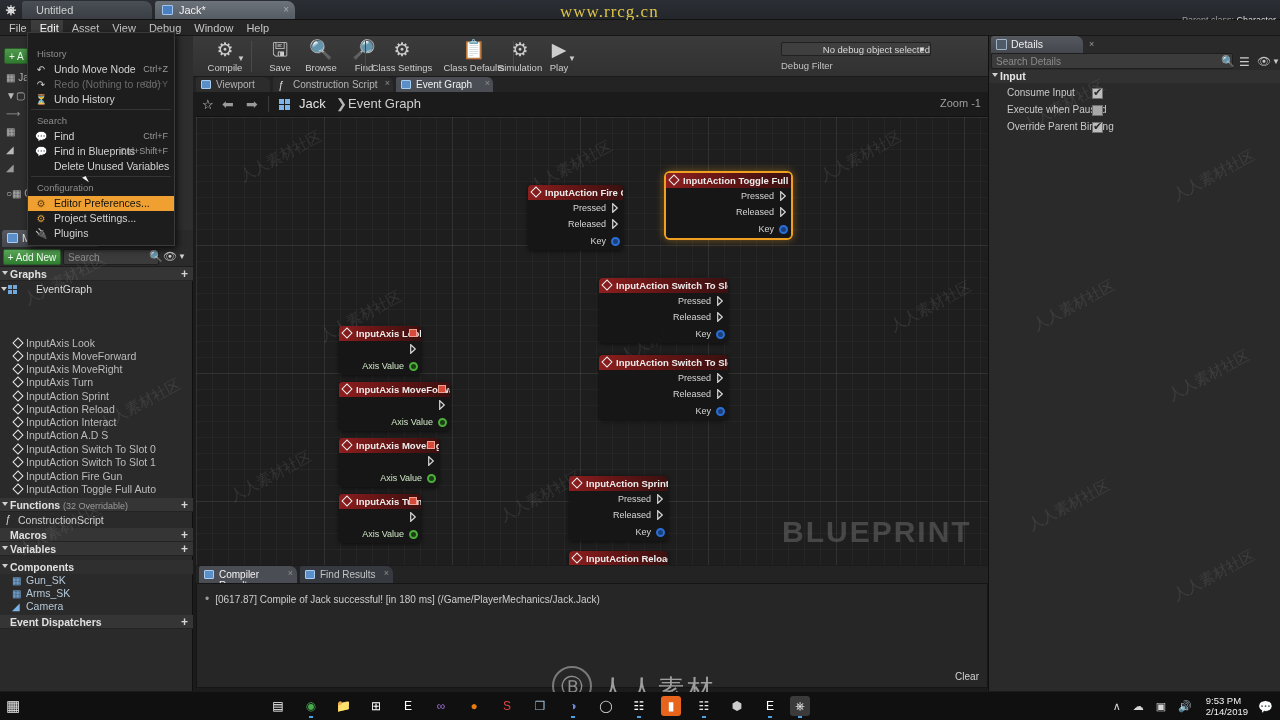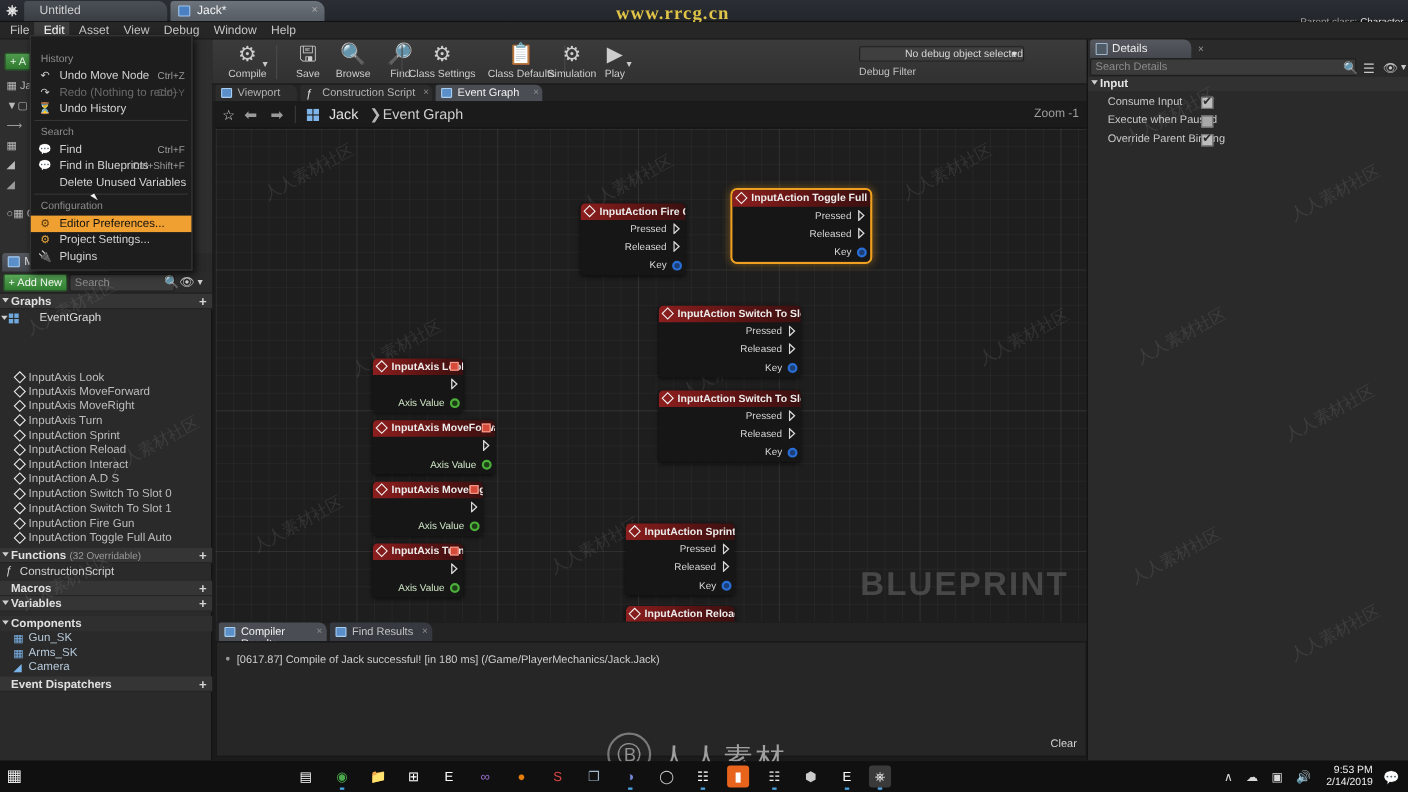--- a/index.html
+++ b/index.html
@@ -40,21 +40,21 @@
   }
   .tab-jack .ticon{
     position:absolute; left:7px; top:4px; width:11px; height:10px;
     background:#4a7fc1; border:1px solid #9fc6ef; border-radius:1px;
   }
   .tab-x{
     position:absolute; right:6px; top:3px; color:#aaa; font-size:10px;
   }
   .wm-rrcg{
     position:absolute; left:560px; top:2px;
-    font-size:17px; font-weight:bold; color:#f0d24a;
+    font-size:17px; font-weight:normal; color:#f0d24a;
     letter-spacing:1px; opacity:.92;
     font-family:"Liberation Serif", serif;
   }
   .parentclass{
     position:absolute; right:4px; top:15px;
     font-size:9px; color:#9a9a9a;
   }
   .parentclass b{ color:#dadada; font-weight:normal; text-decoration:underline; }
 
   
@@ -421,21 +421,21 @@
     position:absolute; top:4px; width:20px; height:20px;
     border-radius:3px; font-size:12px; text-align:center; line-height:20px;
     color:#fff;
   }
   .tb-ico.run{ box-shadow:0 10px 0 -8px #4aa3e0; }
   .tray{
     position:absolute; right:88px; top:8px; font-size:11px; color:#d8d8d8;
   }
   .tray span{ margin-left:9px; }
   .clock{
-    position:absolute; right:32px; top:3px; text-align:right;
+    position:absolute; right:32px; top:3px; text-align:left;
     font-size:9.5px; color:#f0f0f0; line-height:11px;
   }
   .notif{ position:absolute; right:7px; top:8px; font-size:12px; color:#ddd; }
 
   
   .wm-diag{
     position:absolute; color:rgba(230,230,230,.10);
     font-size:15px; transform:rotate(-28deg);
     font-family:"DejaVu Sans", sans-serif; pointer-events:none;
     white-space:nowrap;

